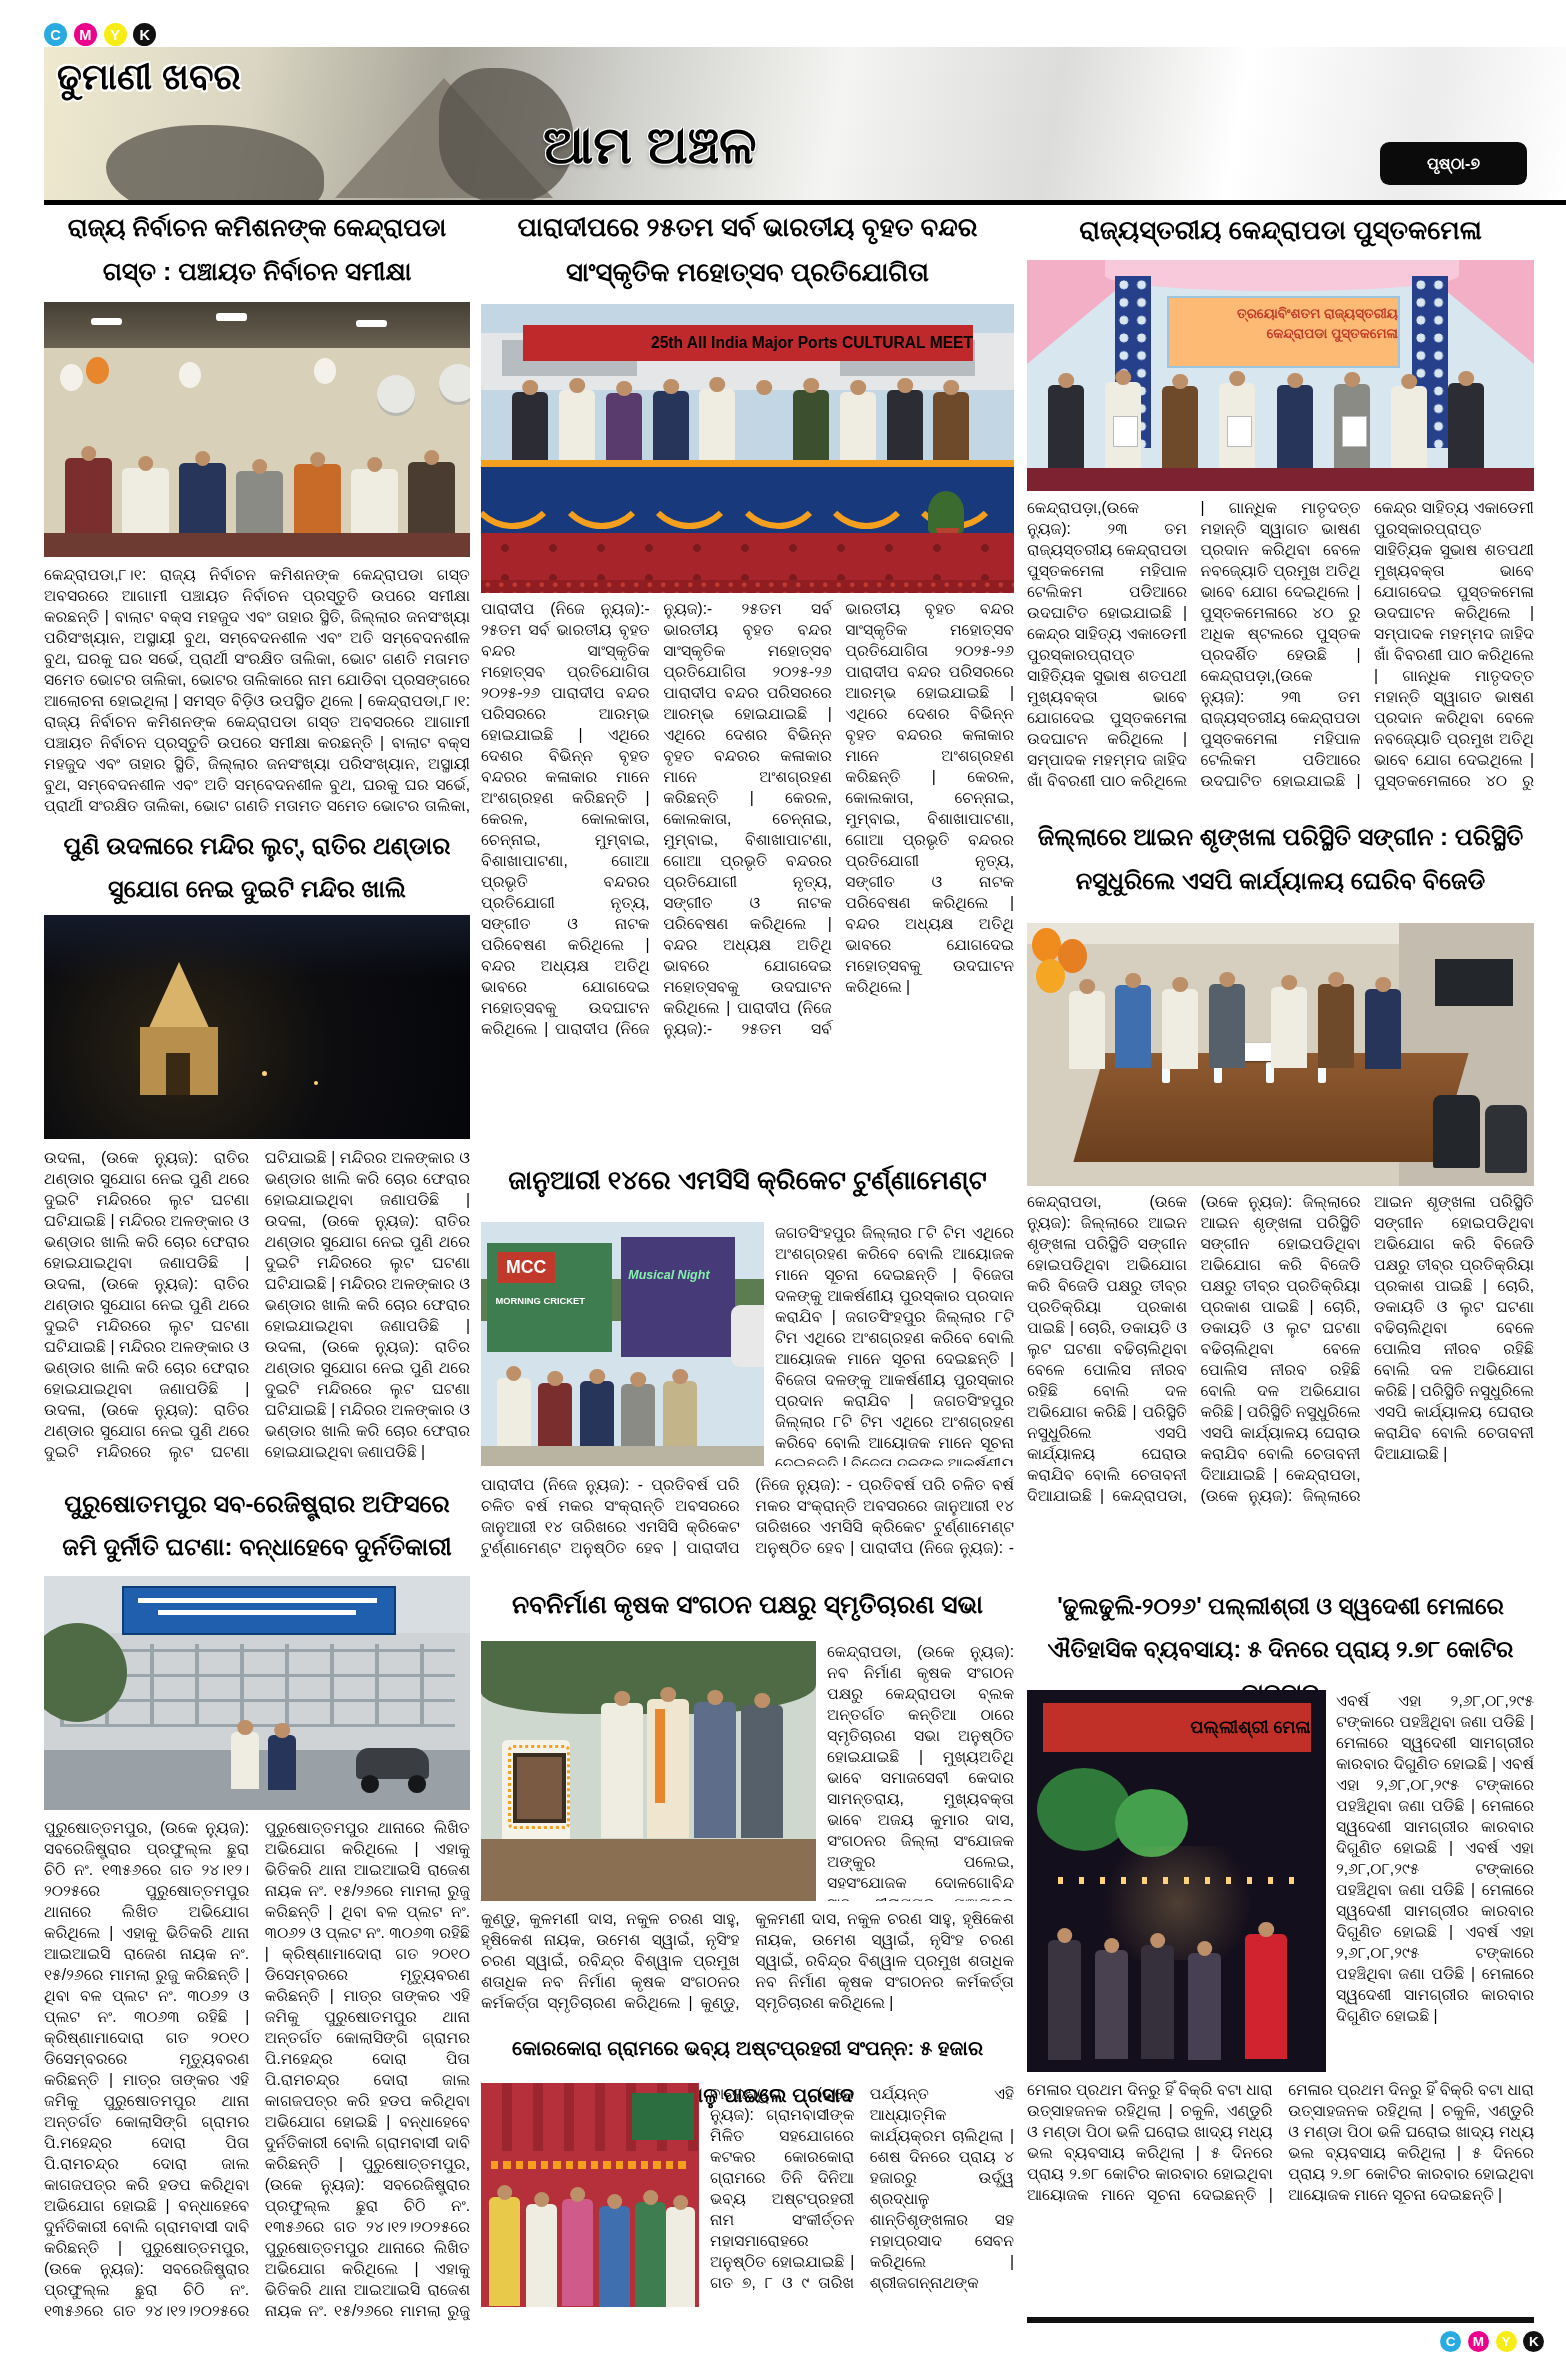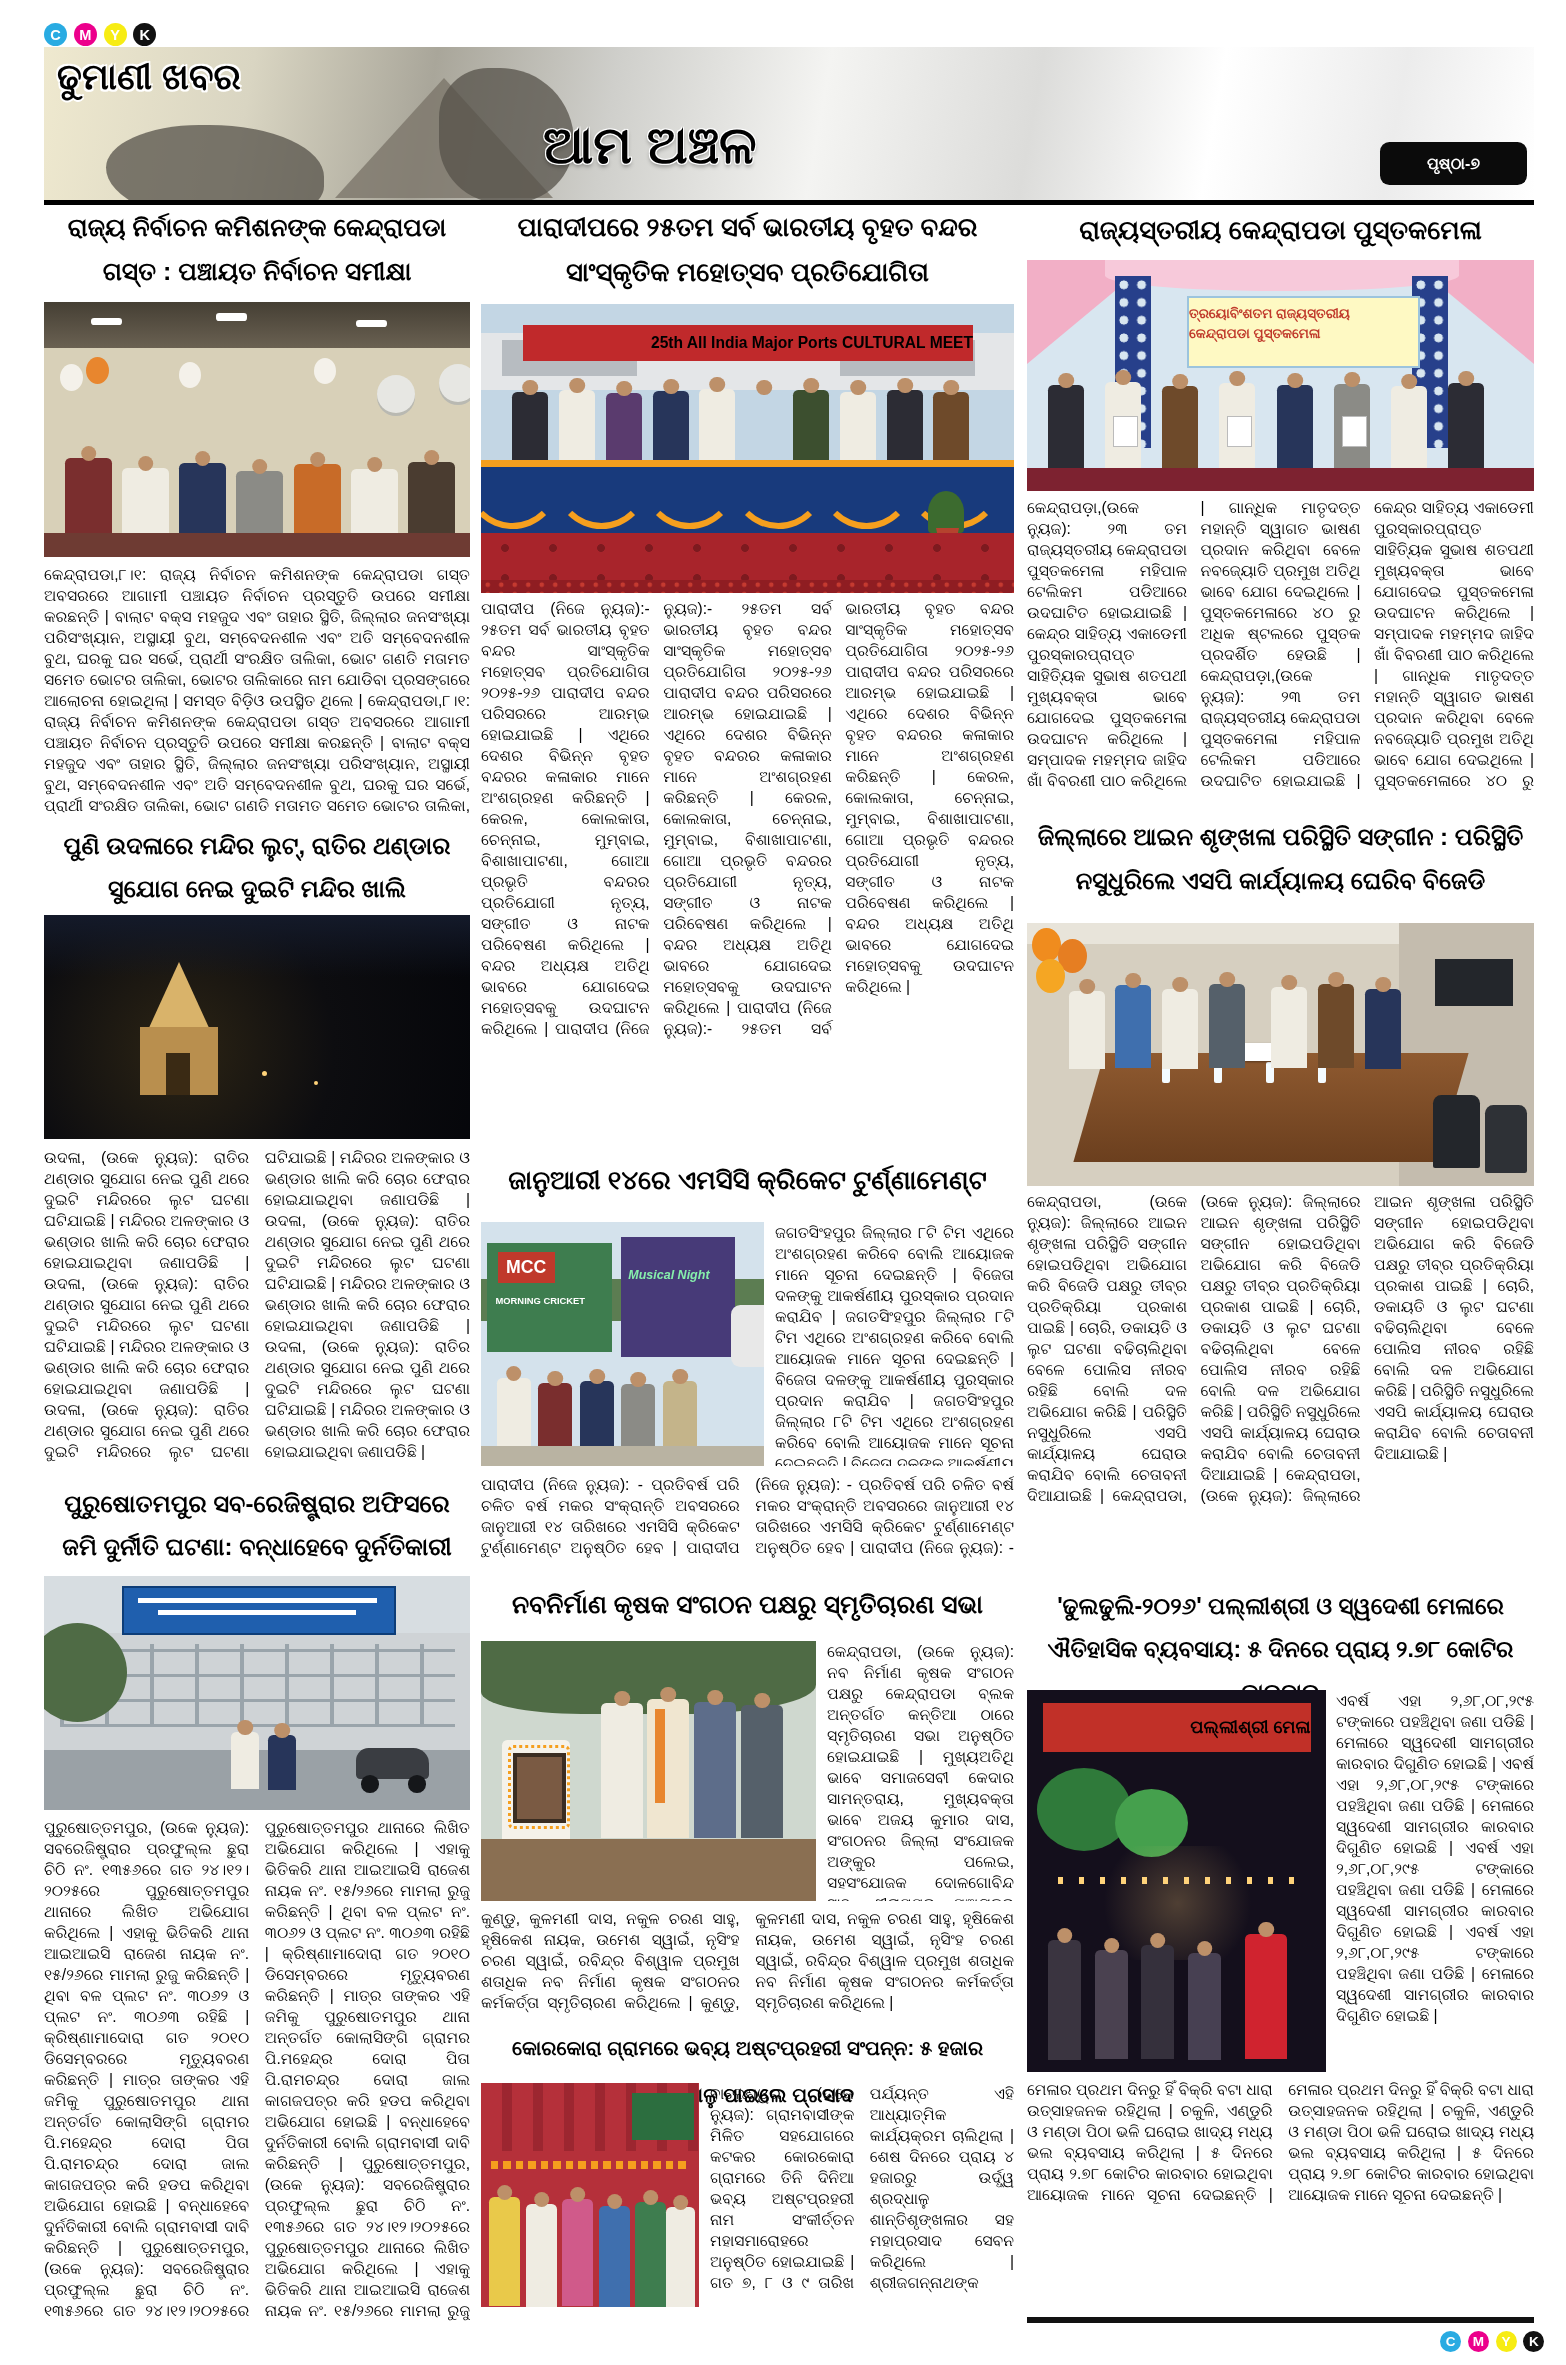--- a/index.html
+++ b/index.html
@@ -4,21 +4,21 @@
 <style>
   html,body{margin:0;padding:0;background:#ffffff;}
   .page{position:relative;width:1566px;height:2366px;background:#ffffff;
         font-family:"Liberation Sans", sans-serif;color:#000;overflow:hidden;}
   .abs{position:absolute;}
 
   
   .mast{background:
       linear-gradient(100deg,#efe9cf 0%,#d9d5c2 14%,#a9a69a 26%,#cfcfcb 38%,
                       #f4f4f2 52%,#dcdcda 66%,#ffffff 78%,#ececec 90%,#ffffff 100%);
-      border-bottom:5.2px solid #000;overflow:hidden;}
+      border-bottom:5.2px solid #000;overflow:hidden;padding-left:32px;}
   .mast-blob{position:absolute;background:#55514a;border-radius:45% 55% 40% 60%;opacity:.75;}
   .mast-roof{position:absolute;background:#7c766a;clip-path:polygon(0 100%,50% 0,100% 100%);opacity:.8;}
   .paper-name{position:absolute;font-weight:bold;color:#000;
       text-shadow:1.6px 1.6px 0 #fff,-1.6px -1.6px 0 #fff,1.6px -1.6px 0 #fff,-1.6px 1.6px 0 #fff,0 2.1px 0 #fff;}
   .date-bar{position:absolute;background:#0b0b0b;color:#fff;display:flex;
       align-items:center;justify-content:center;font-weight:bold;}
   .section-title{position:absolute;font-weight:bold;color:#000;
       text-shadow:1px 1px 0 #fff,-1px -1px 0 #fff,1px -1px 0 #fff,-1px 1px 0 #fff,0 3.1px 4.2px rgba(0,0,0,.35);}
   .page-badge{position:absolute;background:#0b0b0b;color:#fff;border-radius:9.4px;
       display:flex;align-items:center;justify-content:center;font-weight:bold;}
@@ -215,21 +215,21 @@
   <div class="body-text cols-2" style="left:710px;top:2083px;width:304px;height:229px;">ବାଲେଶ୍ୱର, (ଉକେ ନ୍ୟୁଜ): ଗ୍ରାମବାସୀଙ୍କ ମିଳିତ ସହଯୋଗରେ କଟକର କୋରକୋରା ଗ୍ରାମରେ ତିନି ଦିନିଆ ଭବ୍ୟ ଅଷ୍ଟପ୍ରହରୀ ନାମ ସଂକୀର୍ତ୍ତନ ମହାସମାରୋହରେ ଅନୁଷ୍ଠିତ ହୋଇଯାଇଛି | ଗତ ୭, ୮ ଓ ୯ ତାରିଖ ପର୍ଯ୍ୟନ୍ତ ଏହି ଆଧ୍ୟାତ୍ମିକ କାର୍ଯ୍ୟକ୍ରମ ଚାଲିଥିଲା | ଶେଷ ଦିନରେ ପ୍ରାୟ ୪ ହଜାରରୁ ଉର୍ଦ୍ଧ୍ୱ ଶ୍ରଦ୍ଧାଳୁ ଶାନ୍ତିଶୃଙ୍ଖଳାର ସହ ମହାପ୍ରସାଦ ସେବନ କରିଥିଲେ | ଶ୍ରୀଜଗନ୍ନାଥଙ୍କ ଆଶୀର୍ବାଦରୁ ଆୟୋଜିତ ଏହି କାର୍ଯ୍ୟକ୍ରମ ଗ୍ରାମବାସୀଙ୍କ ମଧ୍ୟରେ ଏକତା, ଶାନ୍ତି ଓ ଭାଇଚାରାର ଏକ ସୁନ୍ଦର ସନ୍ଦେଶ ପ୍ରଦାନ କରିଛି | ବାଲେଶ୍ୱର, (ଉକେ ନ୍ୟୁଜ): ଗ୍ରାମବାସୀଙ୍କ ମିଳିତ ସହଯୋଗରେ କଟକର କୋରକୋରା ଗ୍ରାମରେ ତିନି ଦିନିଆ ଭବ୍ୟ ଅଷ୍ଟପ୍ରହରୀ ନାମ ସଂକୀର୍ତ୍ତନ ମହାସମାରୋହରେ ଅନୁଷ୍ଠିତ ହୋଇଯାଇଛି | ଗତ ୭, ୮ ଓ ୯ ତାରିଖ ପର୍ଯ୍ୟନ୍ତ ଏହି ଆଧ୍ୟାତ୍ମିକ କାର୍ଯ୍ୟକ୍ରମ ଚାଲିଥିଲା | ଶେଷ ଦିନରେ ପ୍ରାୟ ୪ ହଜାରରୁ ଉର୍ଦ୍ଧ୍ୱ ଶ୍ରଦ୍ଧାଳୁ ଶାନ୍ତିଶୃଙ୍ଖଳାର ସହ ମହାପ୍ରସାଦ ସେବନ କରିଥିଲେ | ଶ୍ରୀଜଗନ୍ନାଥଙ୍କ ଆଶୀର୍ବାଦରୁ ଆୟୋଜିତ ଏହି କାର୍ଯ୍ୟକ୍ରମ ଗ୍ରାମବାସୀଙ୍କ ମଧ୍ୟରେ ଏକତା, ଶାନ୍ତି ଓ ଭାଇଚାରାର ଏକ ସୁନ୍ଦର ସନ୍ଦେଶ ପ୍ରଦାନ କରିଛି |</div>
 
   <div class="headline" style="left:1027px;top:208px;width:507px;font-size:26px;line-height:45px;">ରାଜ୍ୟସ୍ତରୀୟ କେନ୍ଦ୍ରାପଡା ପୁସ୍ତକମେଳା ଉଦ୍‌ଘାଟିତ</div>
 
   <div class="photo" style="left:1027px;top:260px;width:507px;height:231px;background:#d8e6f0;">
     <div class="ph" style="left:0;top:0;width:125px;height:104px;background:#f2afc6;clip-path:polygon(0 0,100% 0,0 100%);"></div>
     <div class="ph" style="right:0;top:0;width:125px;height:104px;background:#f2afc6;clip-path:polygon(0 0,100% 0,100% 100%);"></div>
     <div class="ph" style="left:78px;top:0;width:354px;height:31px;background:#f7c9da;border-radius:0 0 50% 50%;"></div>
     <div class="ph" style="left:88px;top:15.6px;width:36px;height:172px;background:#27408b;background-image:radial-gradient(circle,#d8e6f0 4.2px,transparent 4.7px);background-size:17.7px 17.7px;"></div>
     <div class="ph" style="left:385px;top:15.6px;width:36px;height:172px;background:#27408b;background-image:radial-gradient(circle,#d8e6f0 4.2px,transparent 4.7px);background-size:17.7px 17.7px;"></div>
-    <div class="ph" style="left:140px;top:36px;width:229px;height:68px;background:#fef9c3;border:2.1px solid #9cc4dd;text-align:left;margin-left:20px;">
+    <div class="ph" style="left:140px;top:36px;width:229px;height:68px;background:#fdba74;border:2.1px solid #9cc4dd;text-align:right;">
       <div style="color:#c0392b;font-weight:bold;font-size:13.5px;margin-top:8.3px;">ତ୍ରୟୋବିଂଶତମ ରାଜ୍ୟସ୍ତରୀୟ</div>
       <div style="color:#c0392b;font-weight:bold;font-size:13.5px;margin-top:4.2px;">କେନ୍ଦ୍ରାପଡା ପୁସ୍ତକମେଳା</div>
     </div>
     <div class="fig" style="left:21px;top:125px;width:36px;height:83px;background:#2c2c34;"></div>
     <div class="fig" style="left:78px;top:122px;width:36px;height:86px;background:#efece2;"></div>
     <div class="fig" style="left:135px;top:126px;width:36px;height:82px;background:#6e4a2a;"></div>
     <div class="fig" style="left:192px;top:123px;width:36px;height:85px;background:#efece2;"></div>
     <div class="fig" style="left:250px;top:125px;width:36px;height:83px;background:#27355a;"></div>
     <div class="fig" style="left:307px;top:124px;width:36px;height:84px;background:#8b8b86;"></div>
     <div class="fig" style="left:364px;top:126px;width:36px;height:82px;background:#efece2;"></div>

